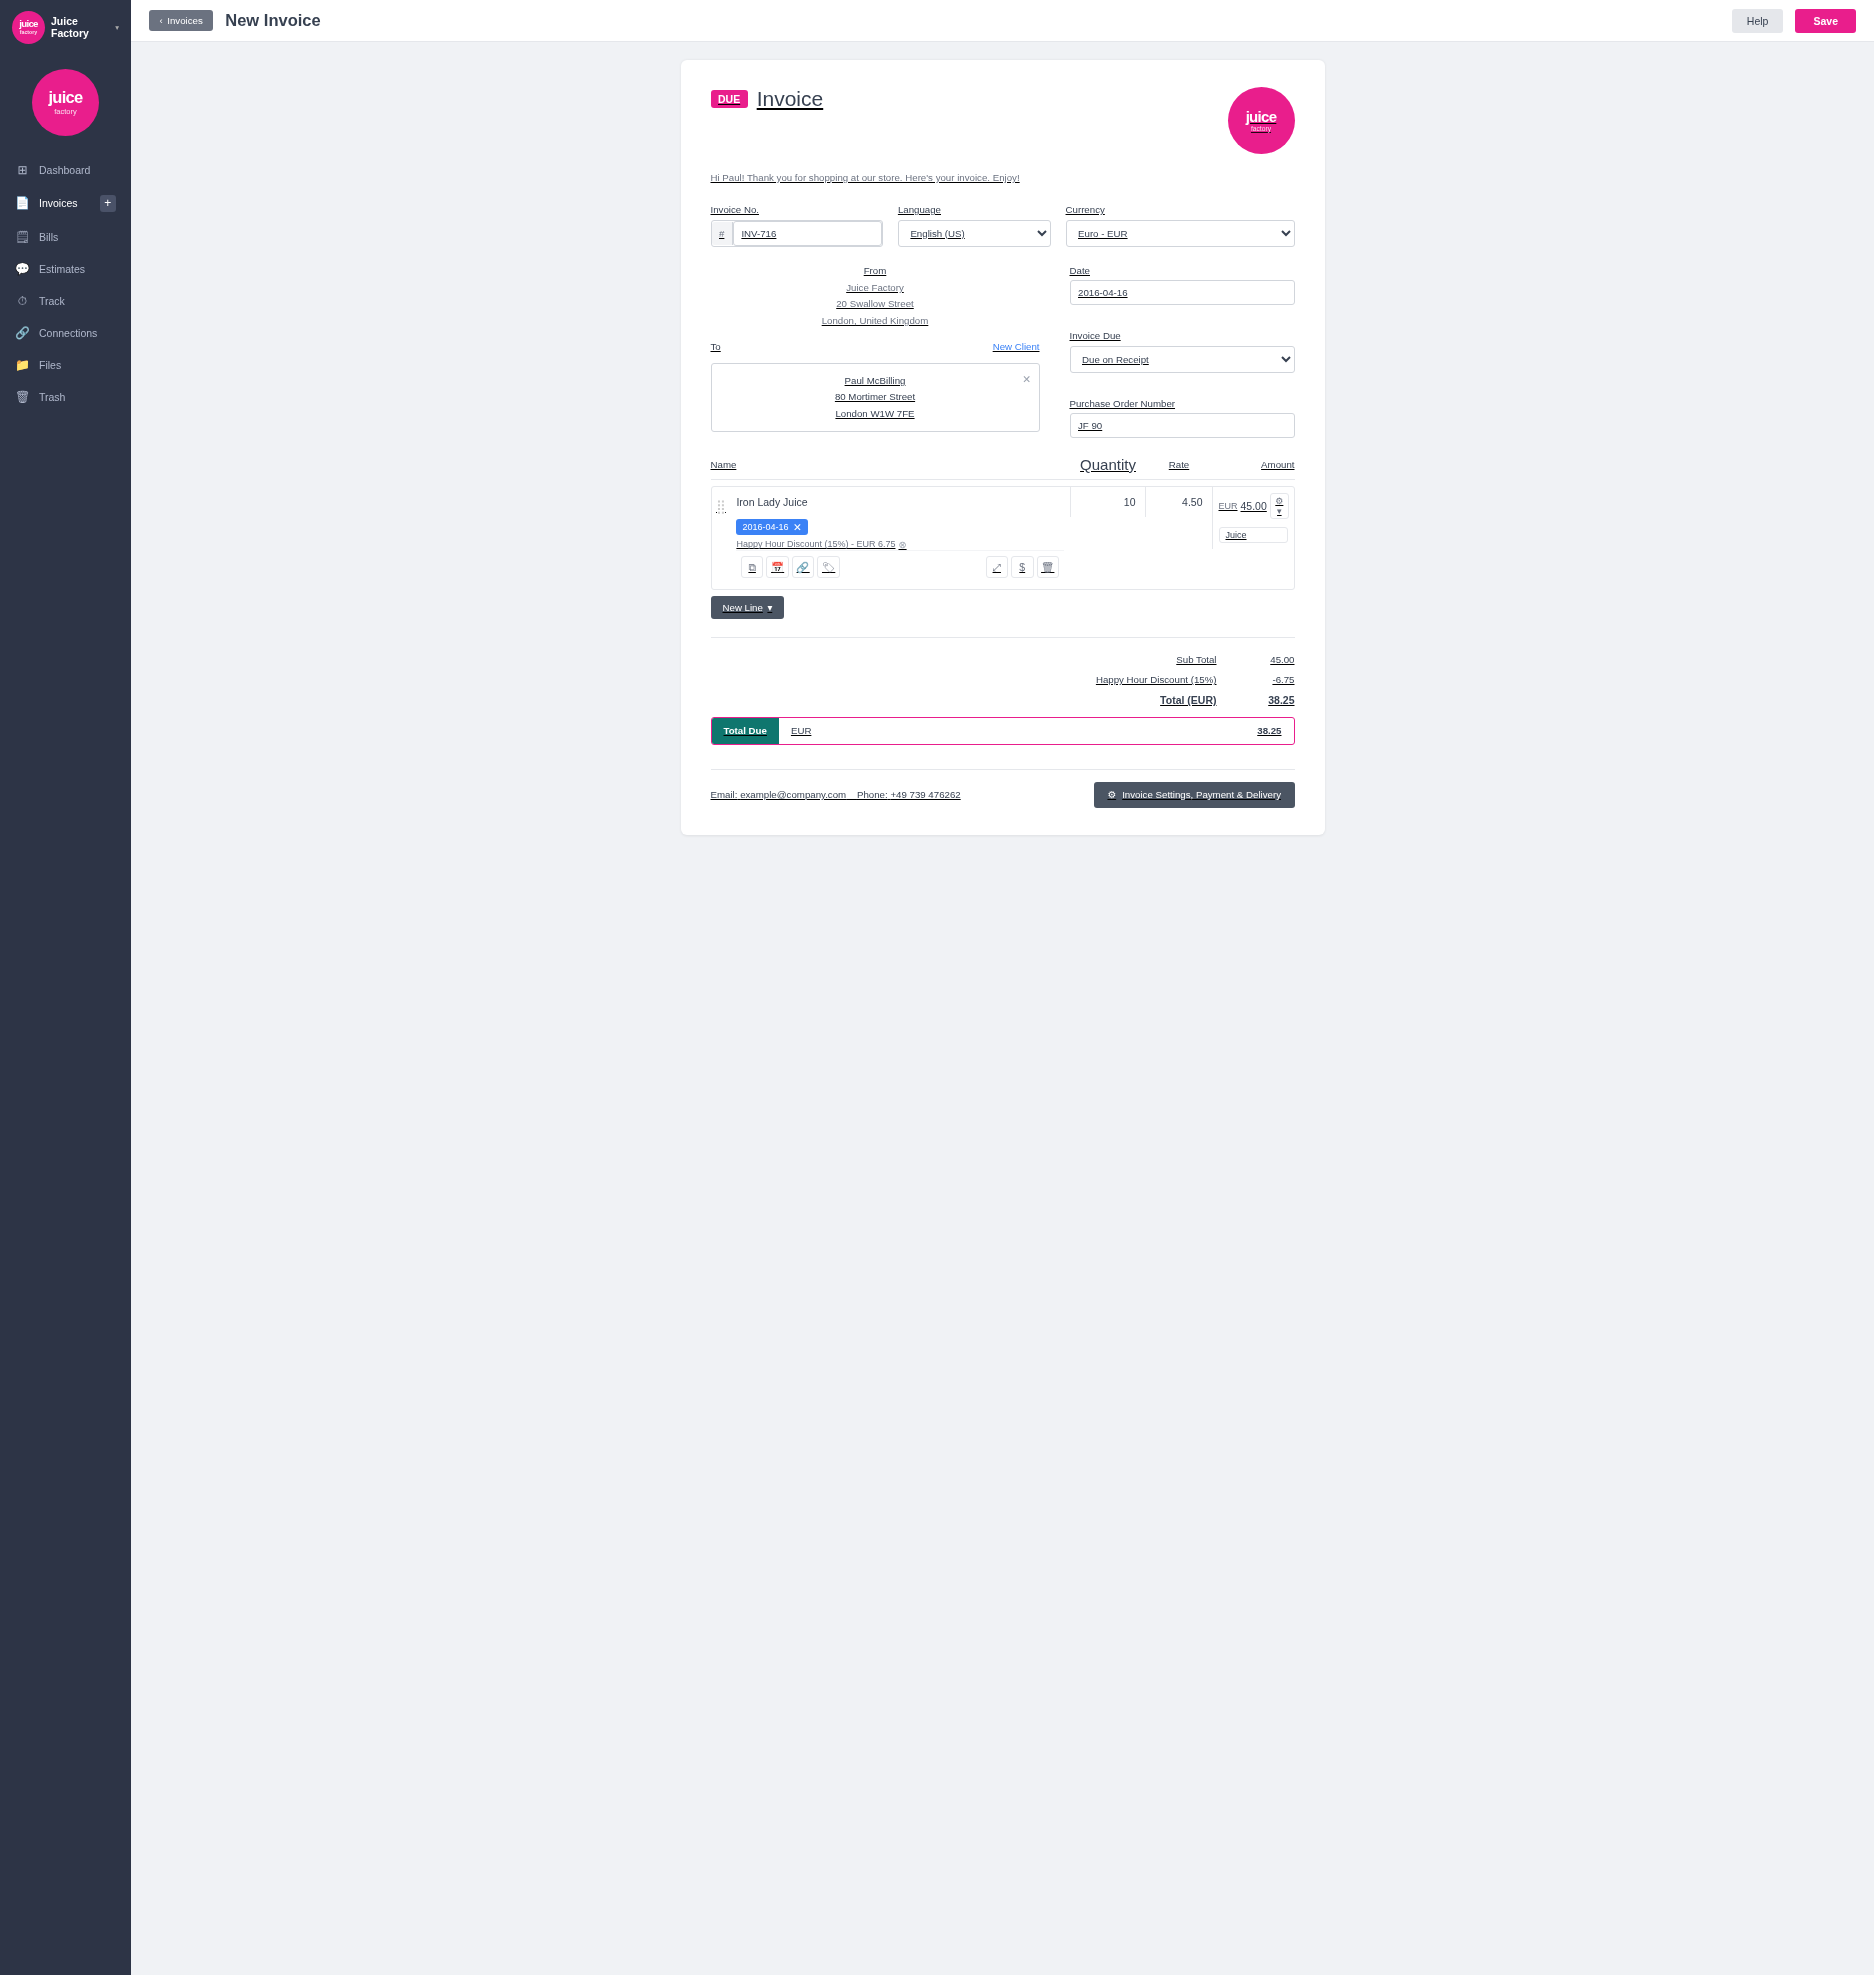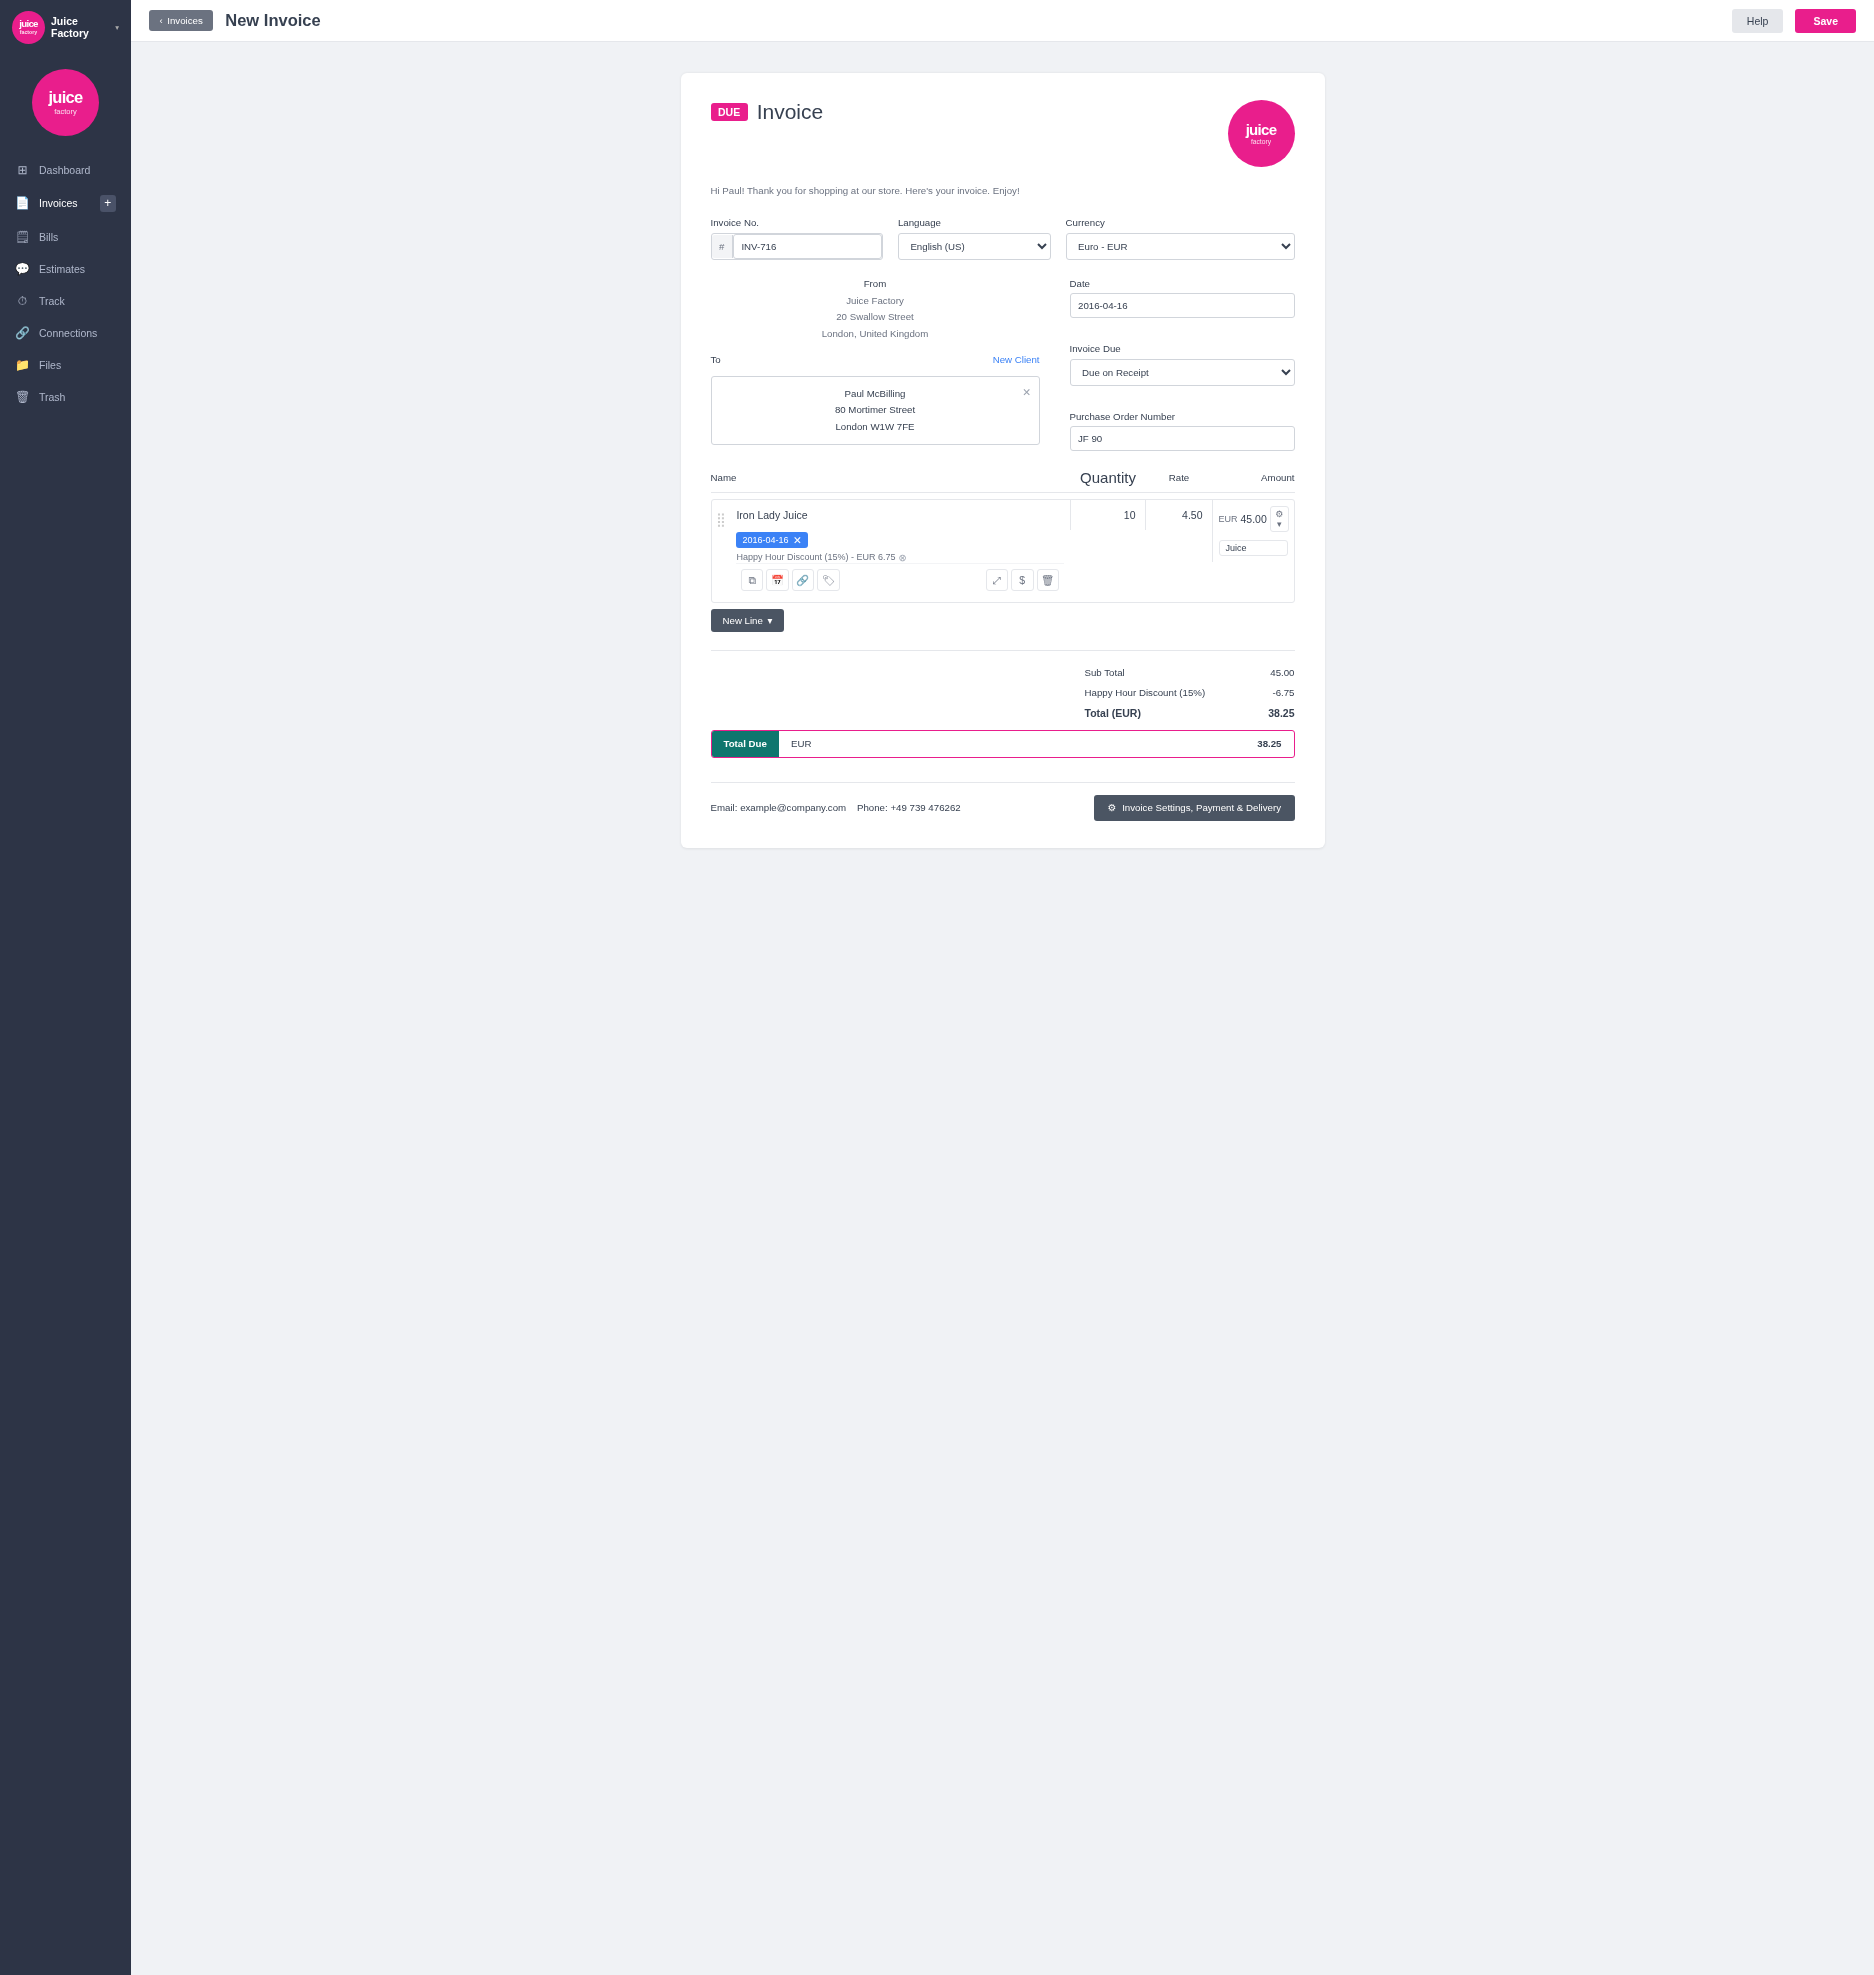--- a/index.html
+++ b/index.html
@@ -99,21 +99,21 @@
       border: none; border-radius: 3px;
       padding: 6px 15px; font-size: 10.5px; cursor: pointer;
     }
     .save-btn {
       background: #e91e8c; color: #fff;
       border: none; border-radius: 3px;
       padding: 6px 18px; font-size: 10.5px; font-weight: 600; cursor: pointer;
     }
 
     
-    #content { flex: 1; overflow-y: auto; padding: 31px; }
+    #content { flex: 1; overflow-y: auto; padding: 18px; text-decoration: underline; }
 
     
     .invoice-card {
       background: #fff;
       border-radius: 6px;
       padding: 27px 30px;
       max-width: 644px;
       margin: 0 auto;
       box-shadow: 0 0.7px 3px rgba(0,0,0,0.08);
     }
@@ -222,21 +222,21 @@
     .new-line-btn {
       background: #4b5563; color: #fff;
       border: none; border-radius: 3px;
       padding: 6px 12px; font-size: 9.7px; cursor: pointer;
       display: flex; align-items: center; gap: 4.5px;
     }
 
     
     .totals-section { border-top: 0.7px solid #e5e7eb; padding-top: 12px; }
     .totals-row { display: flex; justify-content: flex-end; align-items: center; padding: 4.5px 0; }
-    .totals-label { font-size: 9.7px; color: #374151; min-width: 150px; padding-right: 18px; }
+    .totals-label { font-size: 9.7px; color: #374151; min-width: 150px; text-align: right; padding-right: 18px; }
     .totals-value { font-size: 9.7px; color: #374151; min-width: 60px; text-align: right; }
     .totals-bold .totals-label, .totals-bold .totals-value { font-weight: 700; font-size: 10.5px; }
     .total-due-row { display: flex; align-items: center; border: 1.5px solid #e91e8c; border-radius: 3px; overflow: hidden; margin-top: 6px; }
     .total-due-badge { background: #0f766e; color: #fff; font-size: 9.7px; font-weight: 700; padding: 7.5px 12px; white-space: nowrap; }
     .total-due-inner { display: flex; align-items: center; flex: 1; padding: 7.5px 12px; gap: 9px; }
     .total-due-currency { font-size: 9.7px; color: #374151; }
     .total-due-amount { font-size: 9.7px; font-weight: 700; color: #374151; margin-left: auto; }
 
     
     .invoice-footer { border-top: 0.7px solid #e5e7eb; margin-top: 24px; padding-top: 12px; display: flex; align-items: center; justify-content: space-between; }

